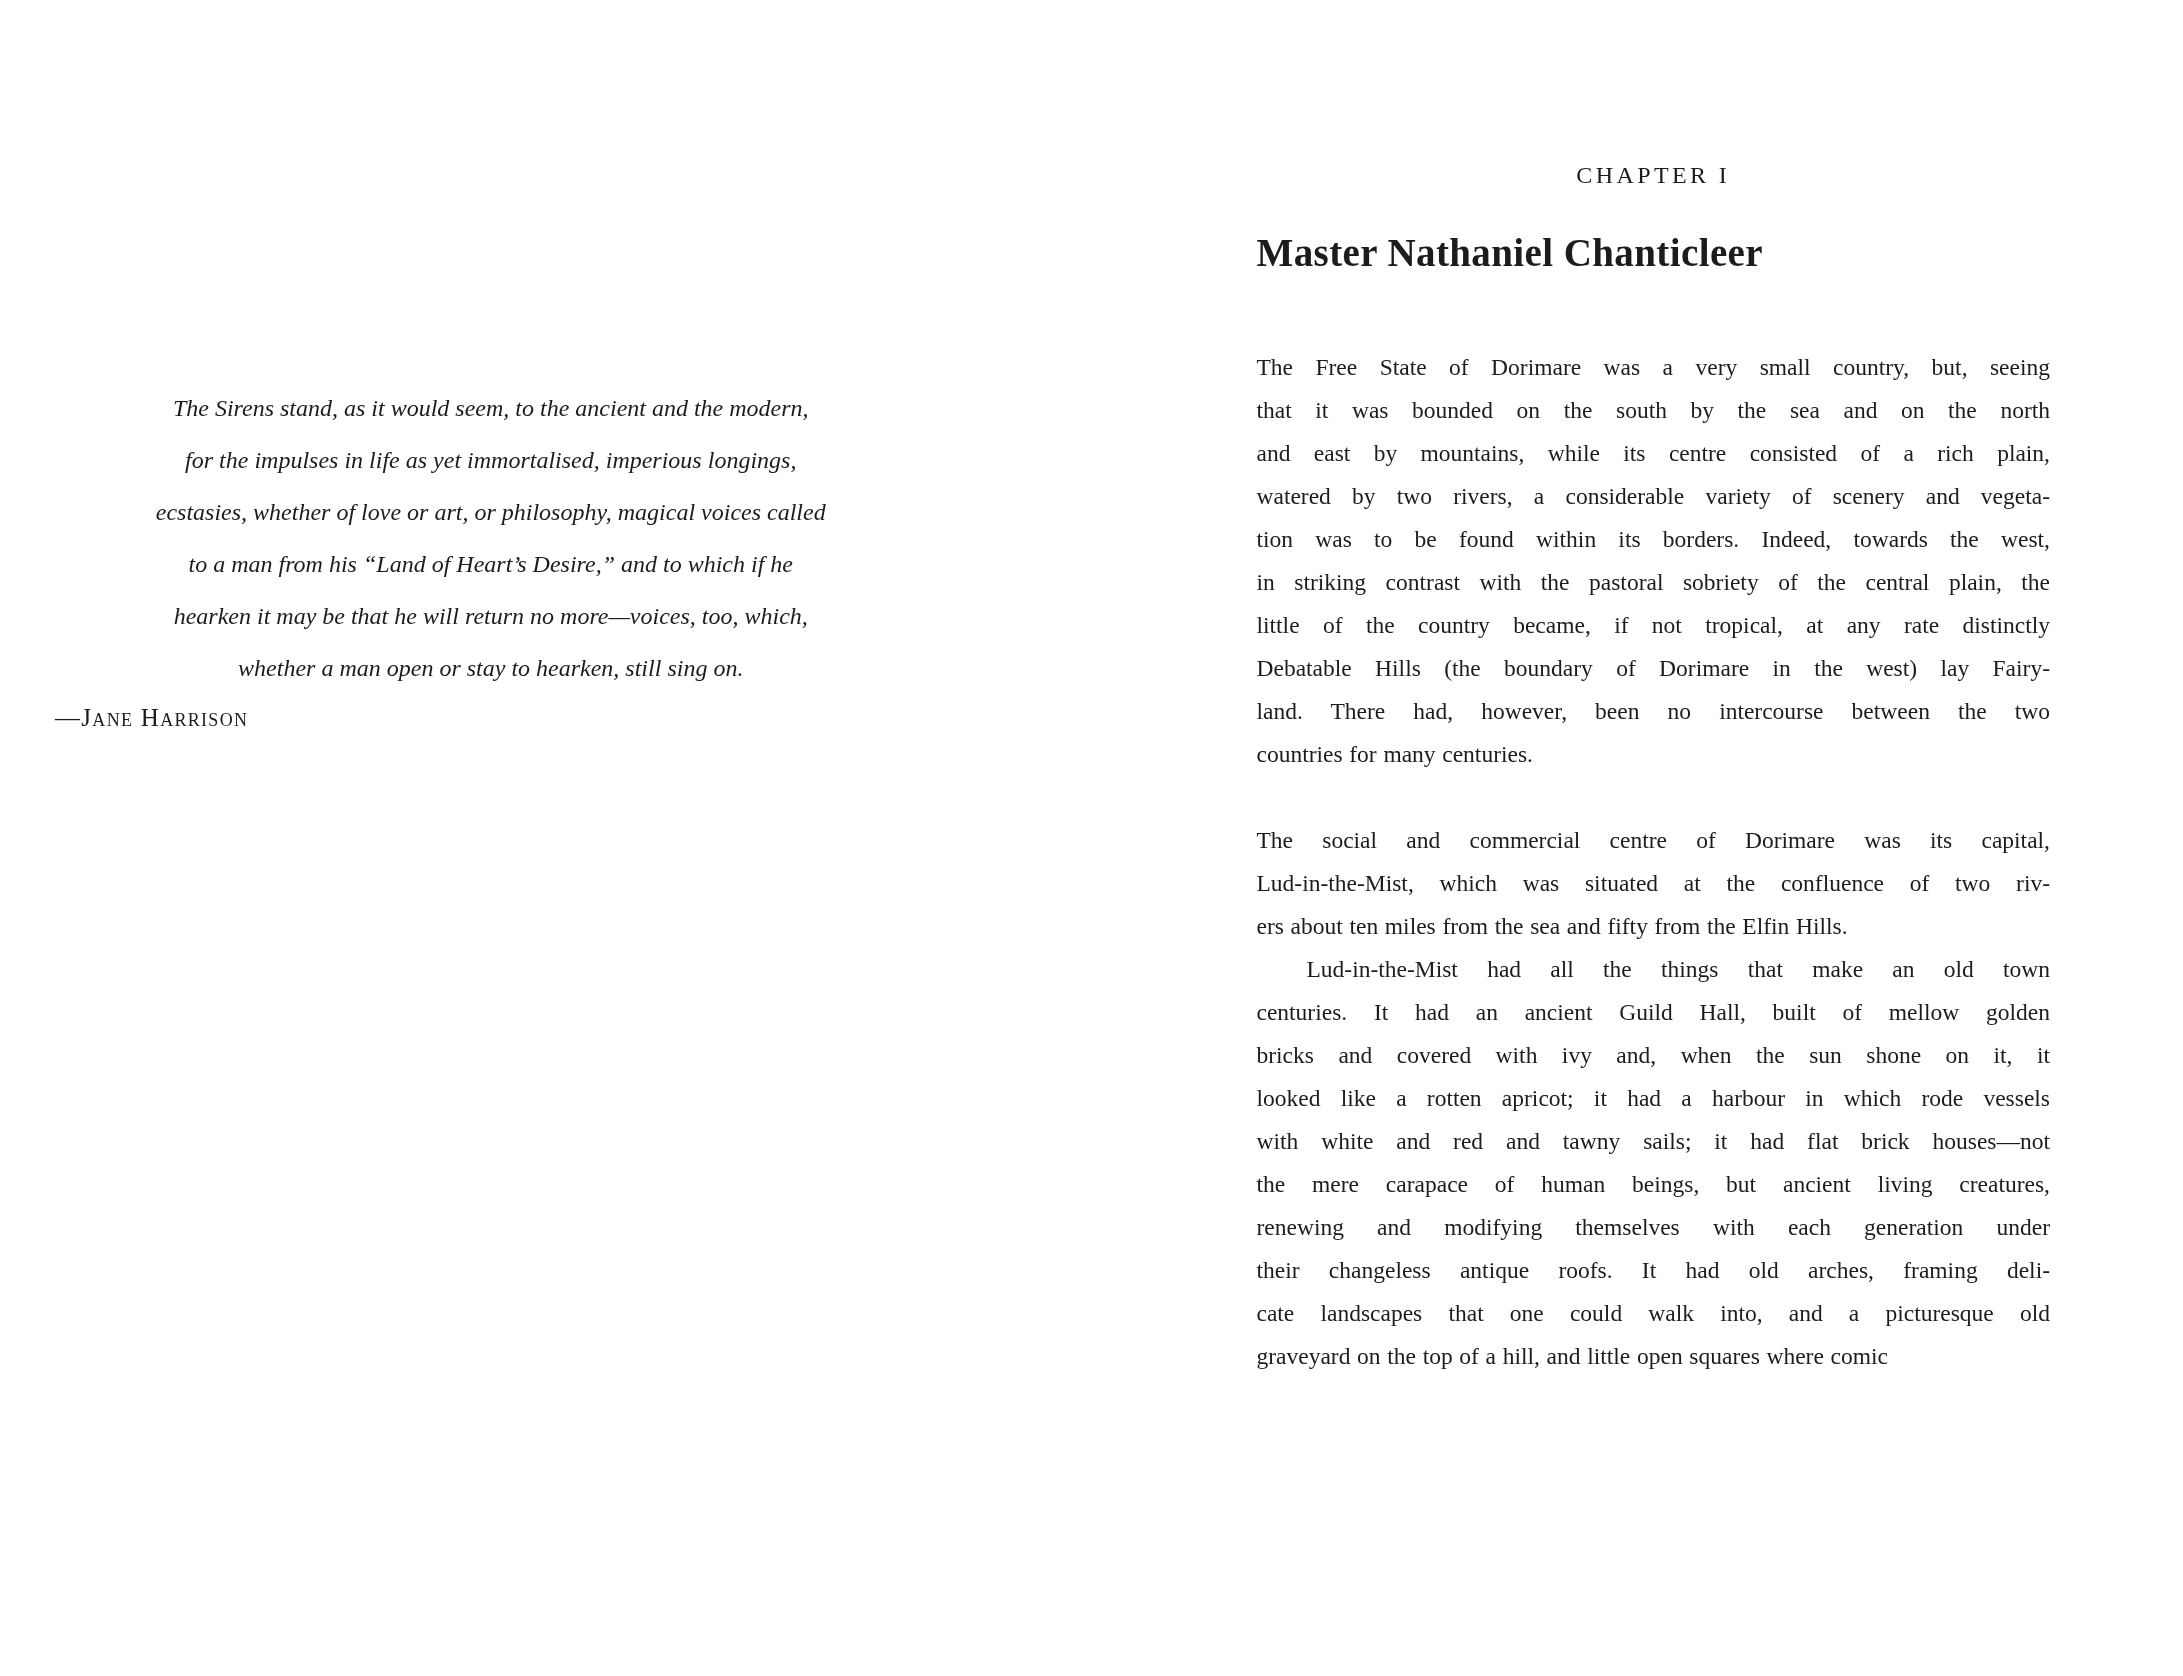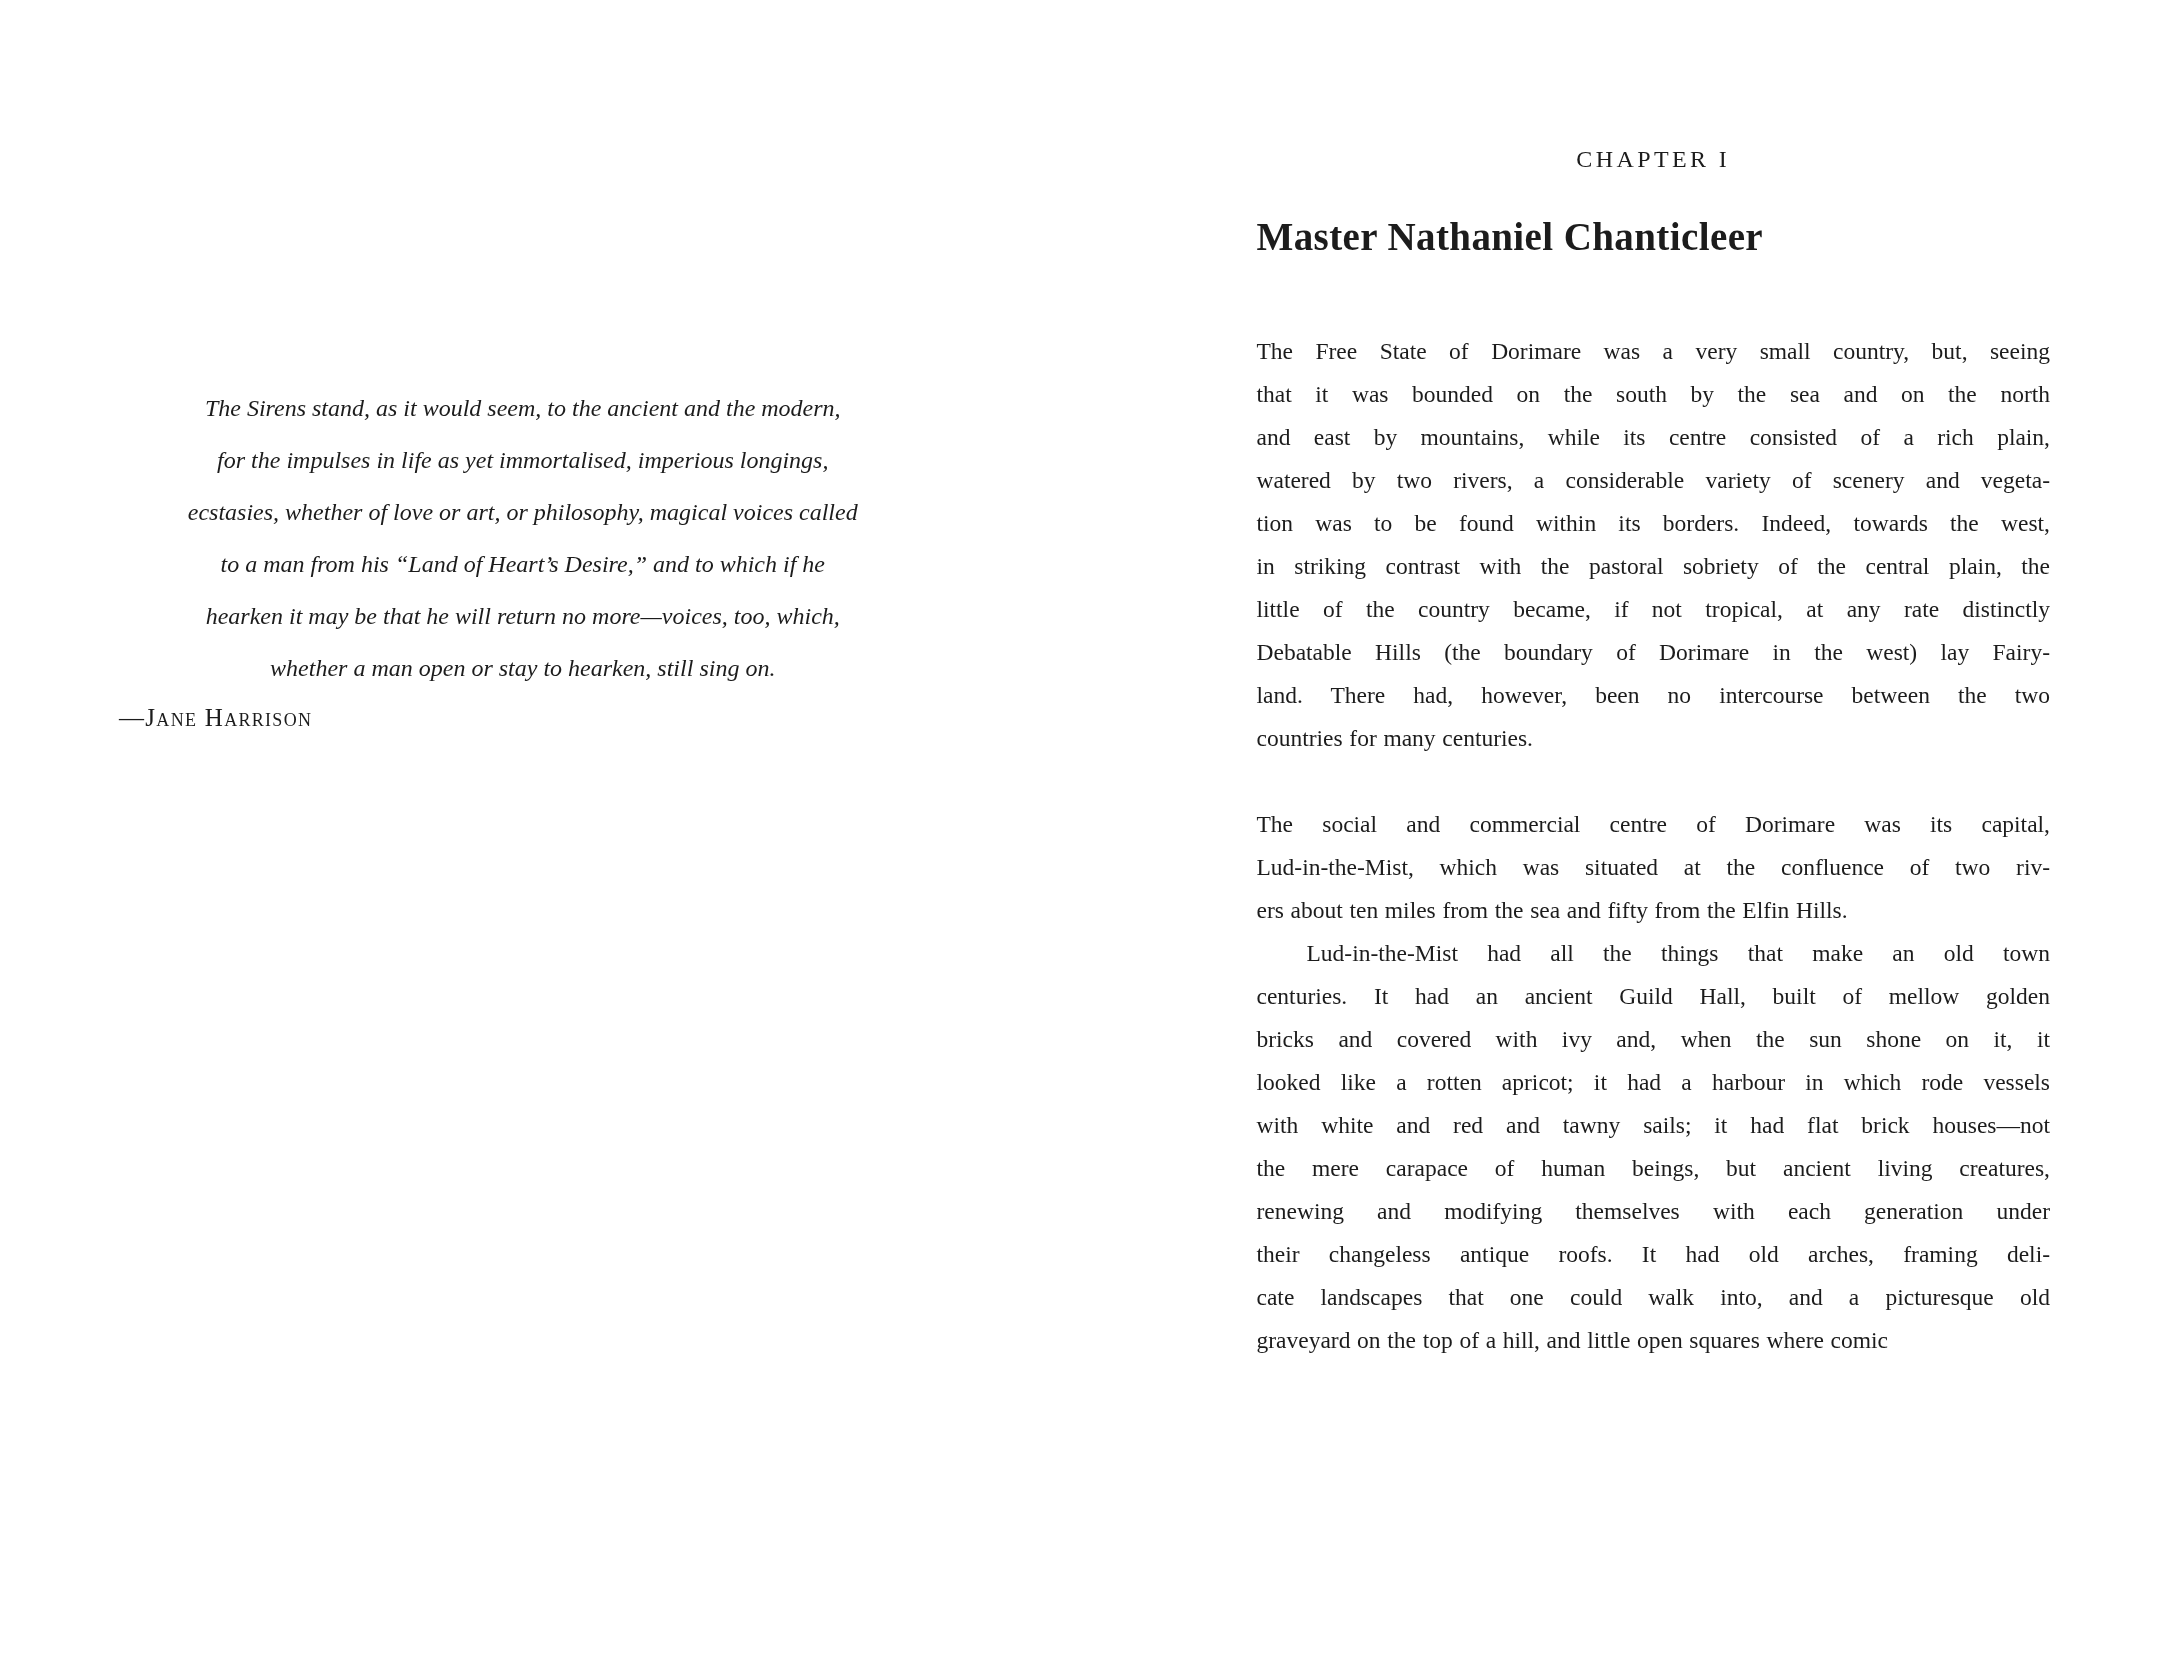--- a/index.html
+++ b/index.html
@@ -18,22 +18,22 @@
     display: flex;
     width: 2183px;
     height: 1676px;
     background: #ffffff;
   }
   .page {
     width: 1092px;
     height: 1676px;
     box-sizing: border-box;
   }
-  .page.left  { padding: 0 165px 0 119px; }
-  .page.right { padding: 0 133px 0 165px; }
+  .page.left  { padding: 0 165px 0 55px; }
+  .page.right { padding: 16px 133px 0 165px; }
 
   
   .epigraph {
     margin-top: 382px;
   }
   .epigraph-line {
     font-style: italic;
     font-size: 24px;
     line-height: 52px;
     text-align: center;

